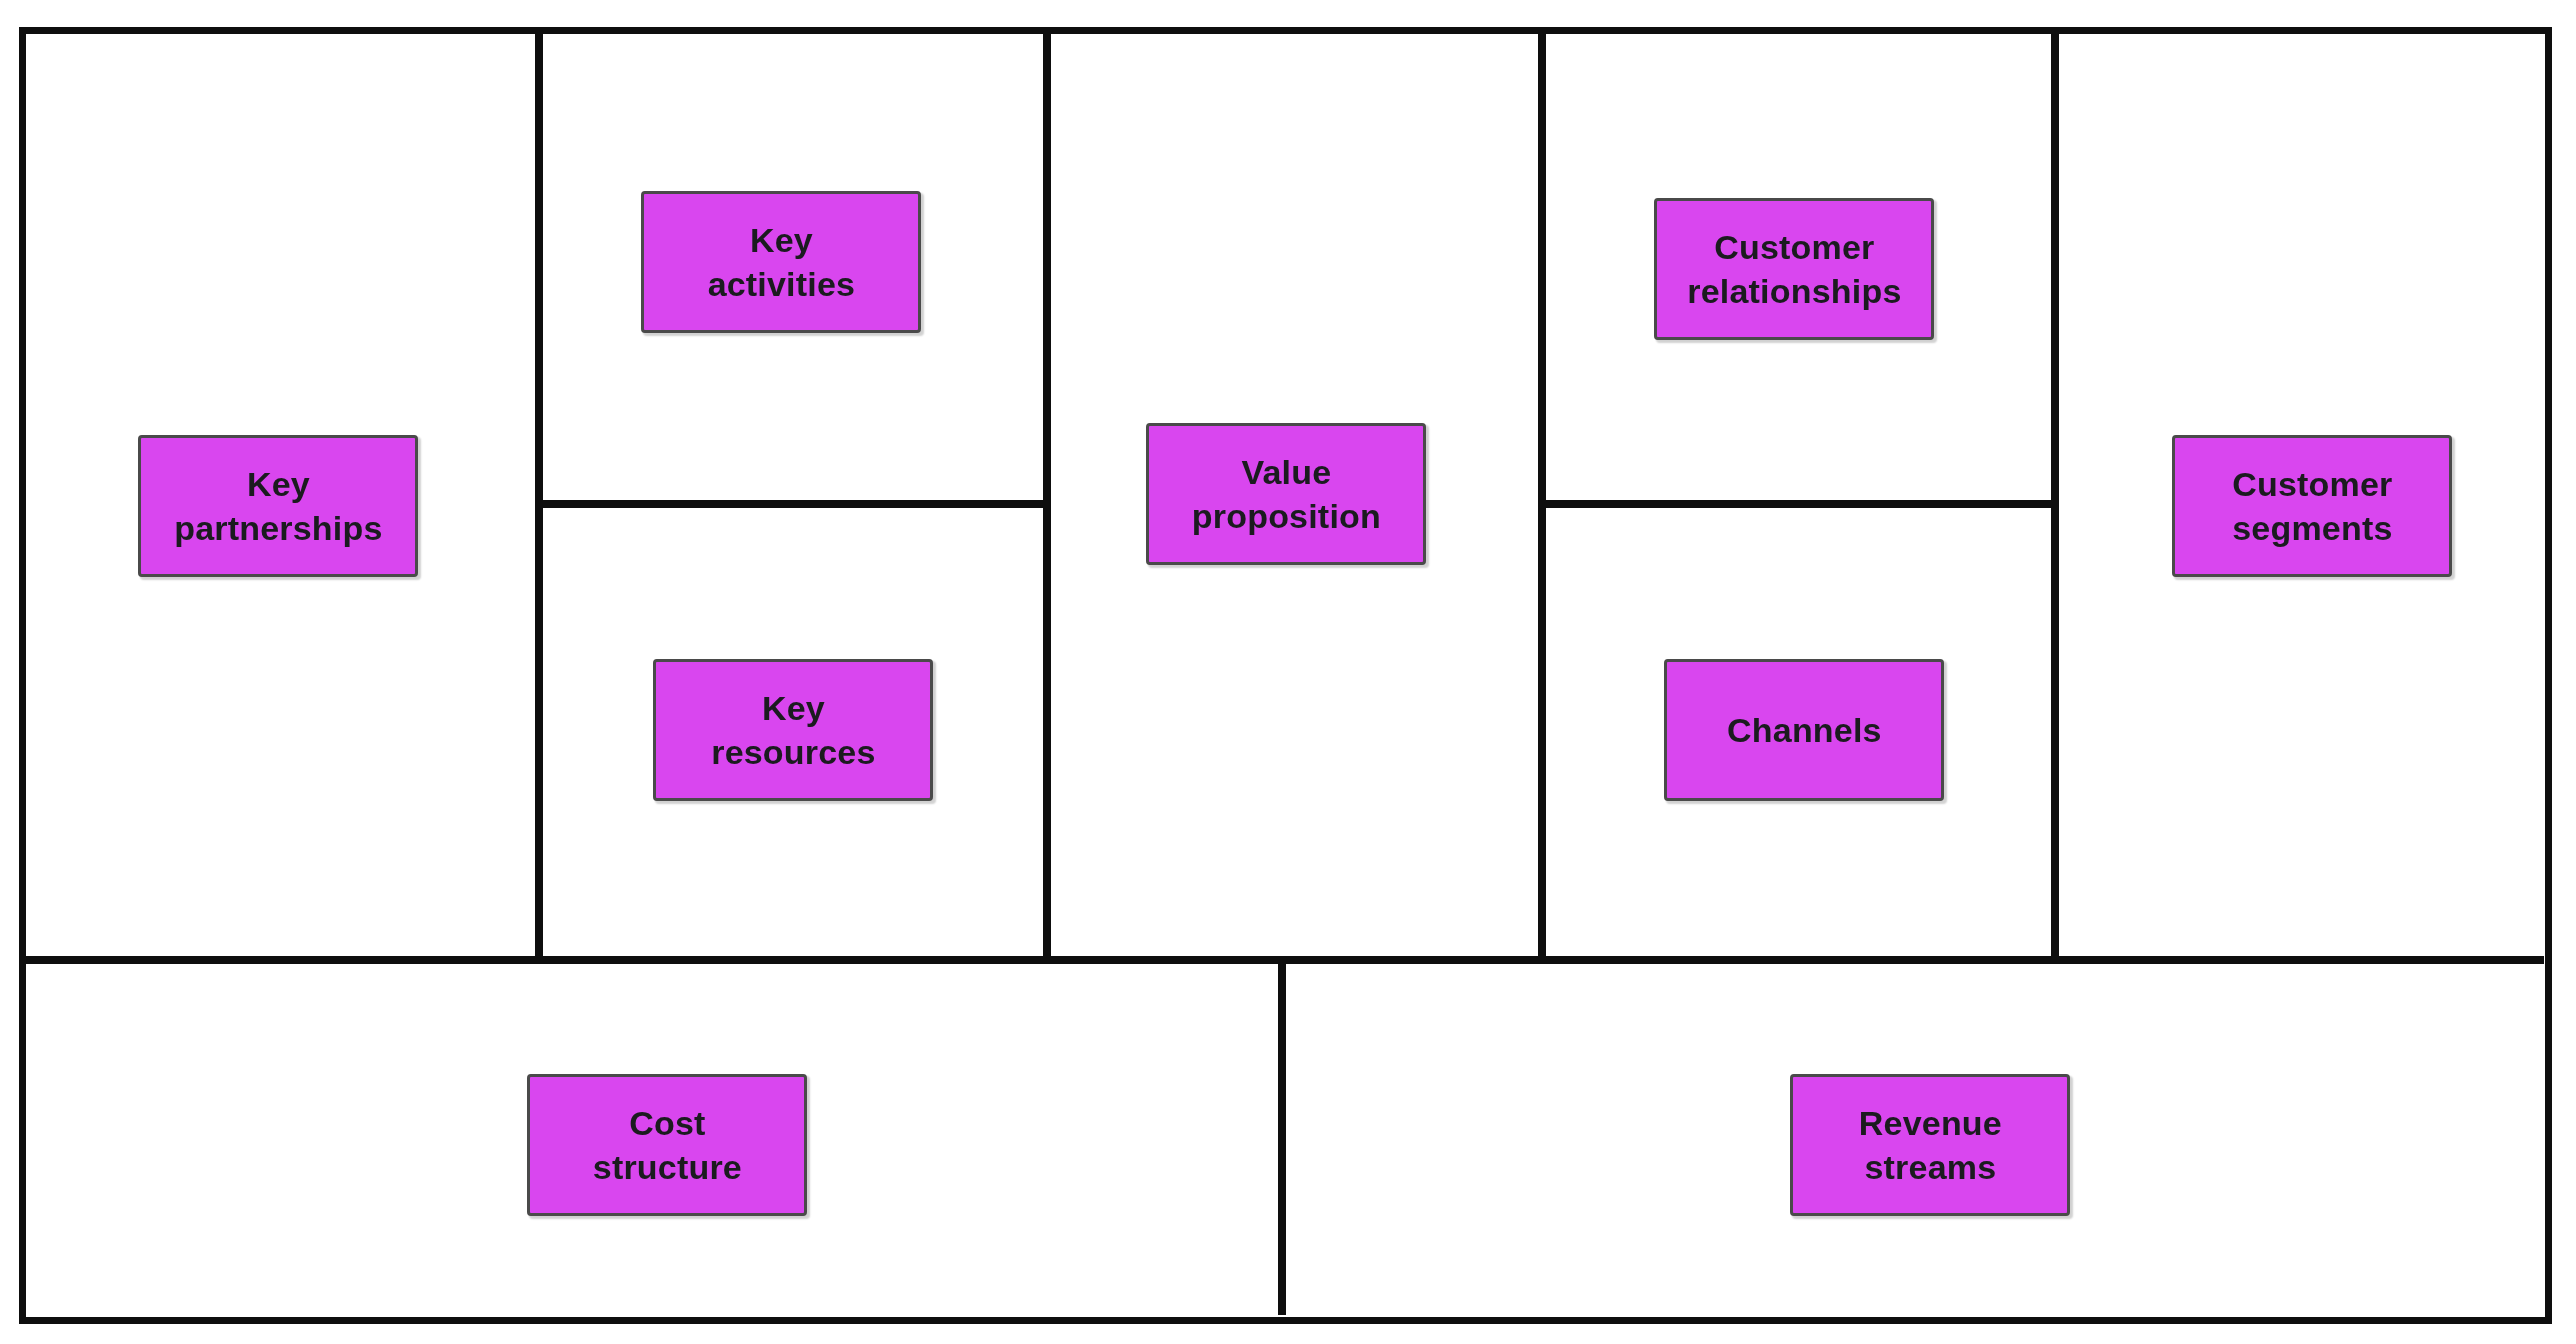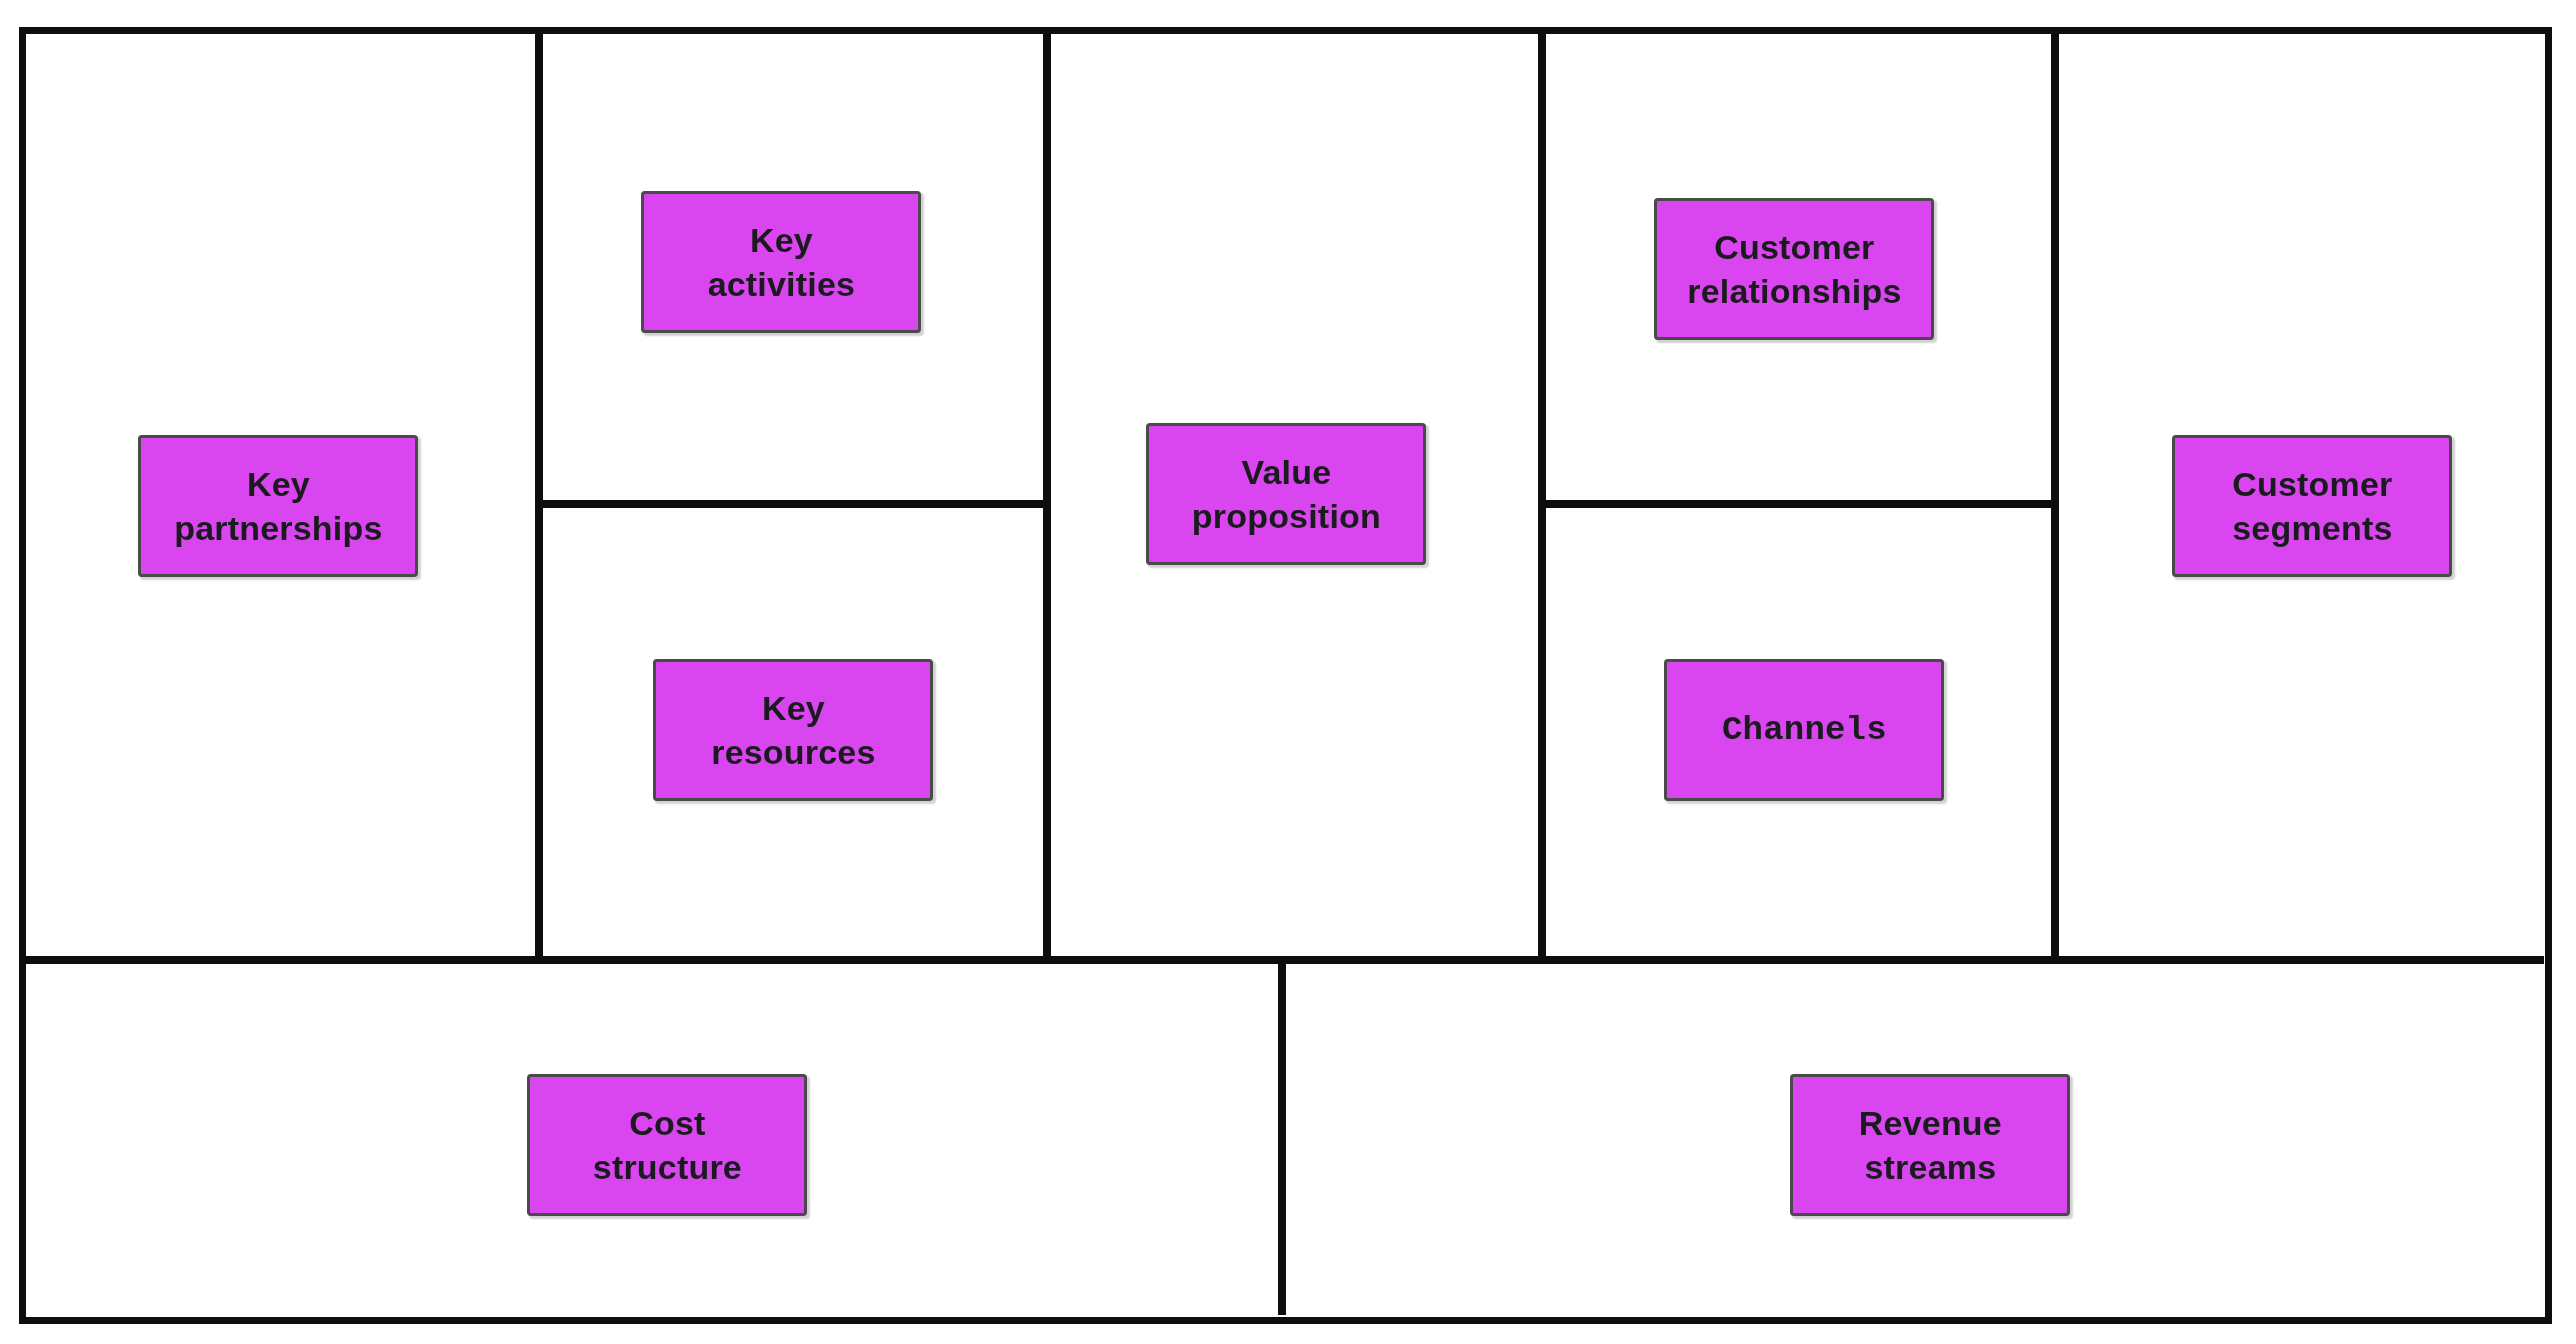--- a/index.html
+++ b/index.html
@@ -64,21 +64,21 @@
     line-height: 1.3;
     color: #1b1b1f;
     white-space: pre-line;
     letter-spacing: 0.2px;
   }
   .pos-key-partnerships      { left: 112px;  top: 401px; }
   .pos-key-activities        { left: 615px;  top: 157px; }
   .pos-key-resources         { left: 627px;  top: 625px; }
   .pos-value-proposition     { left: 1120px; top: 389px; }
   .pos-customer-relationships{ left: 1628px; top: 164px; }
-  .pos-channels              { left: 1638px; top: 625px; font-family: Liberation Mono, monospace; }
+  .pos-channels              { left: 1638px; top: 625px; }
   .pos-customer-segments     { left: 2146px; top: 401px; }
   .pos-cost-structure        { left: 501px;  top: 1040px; }
   .pos-revenue-streams       { left: 1764px; top: 1040px; }
 </style>
 </head>
 <body>
 
 <div class="page">
   <div class="canvas">
 

